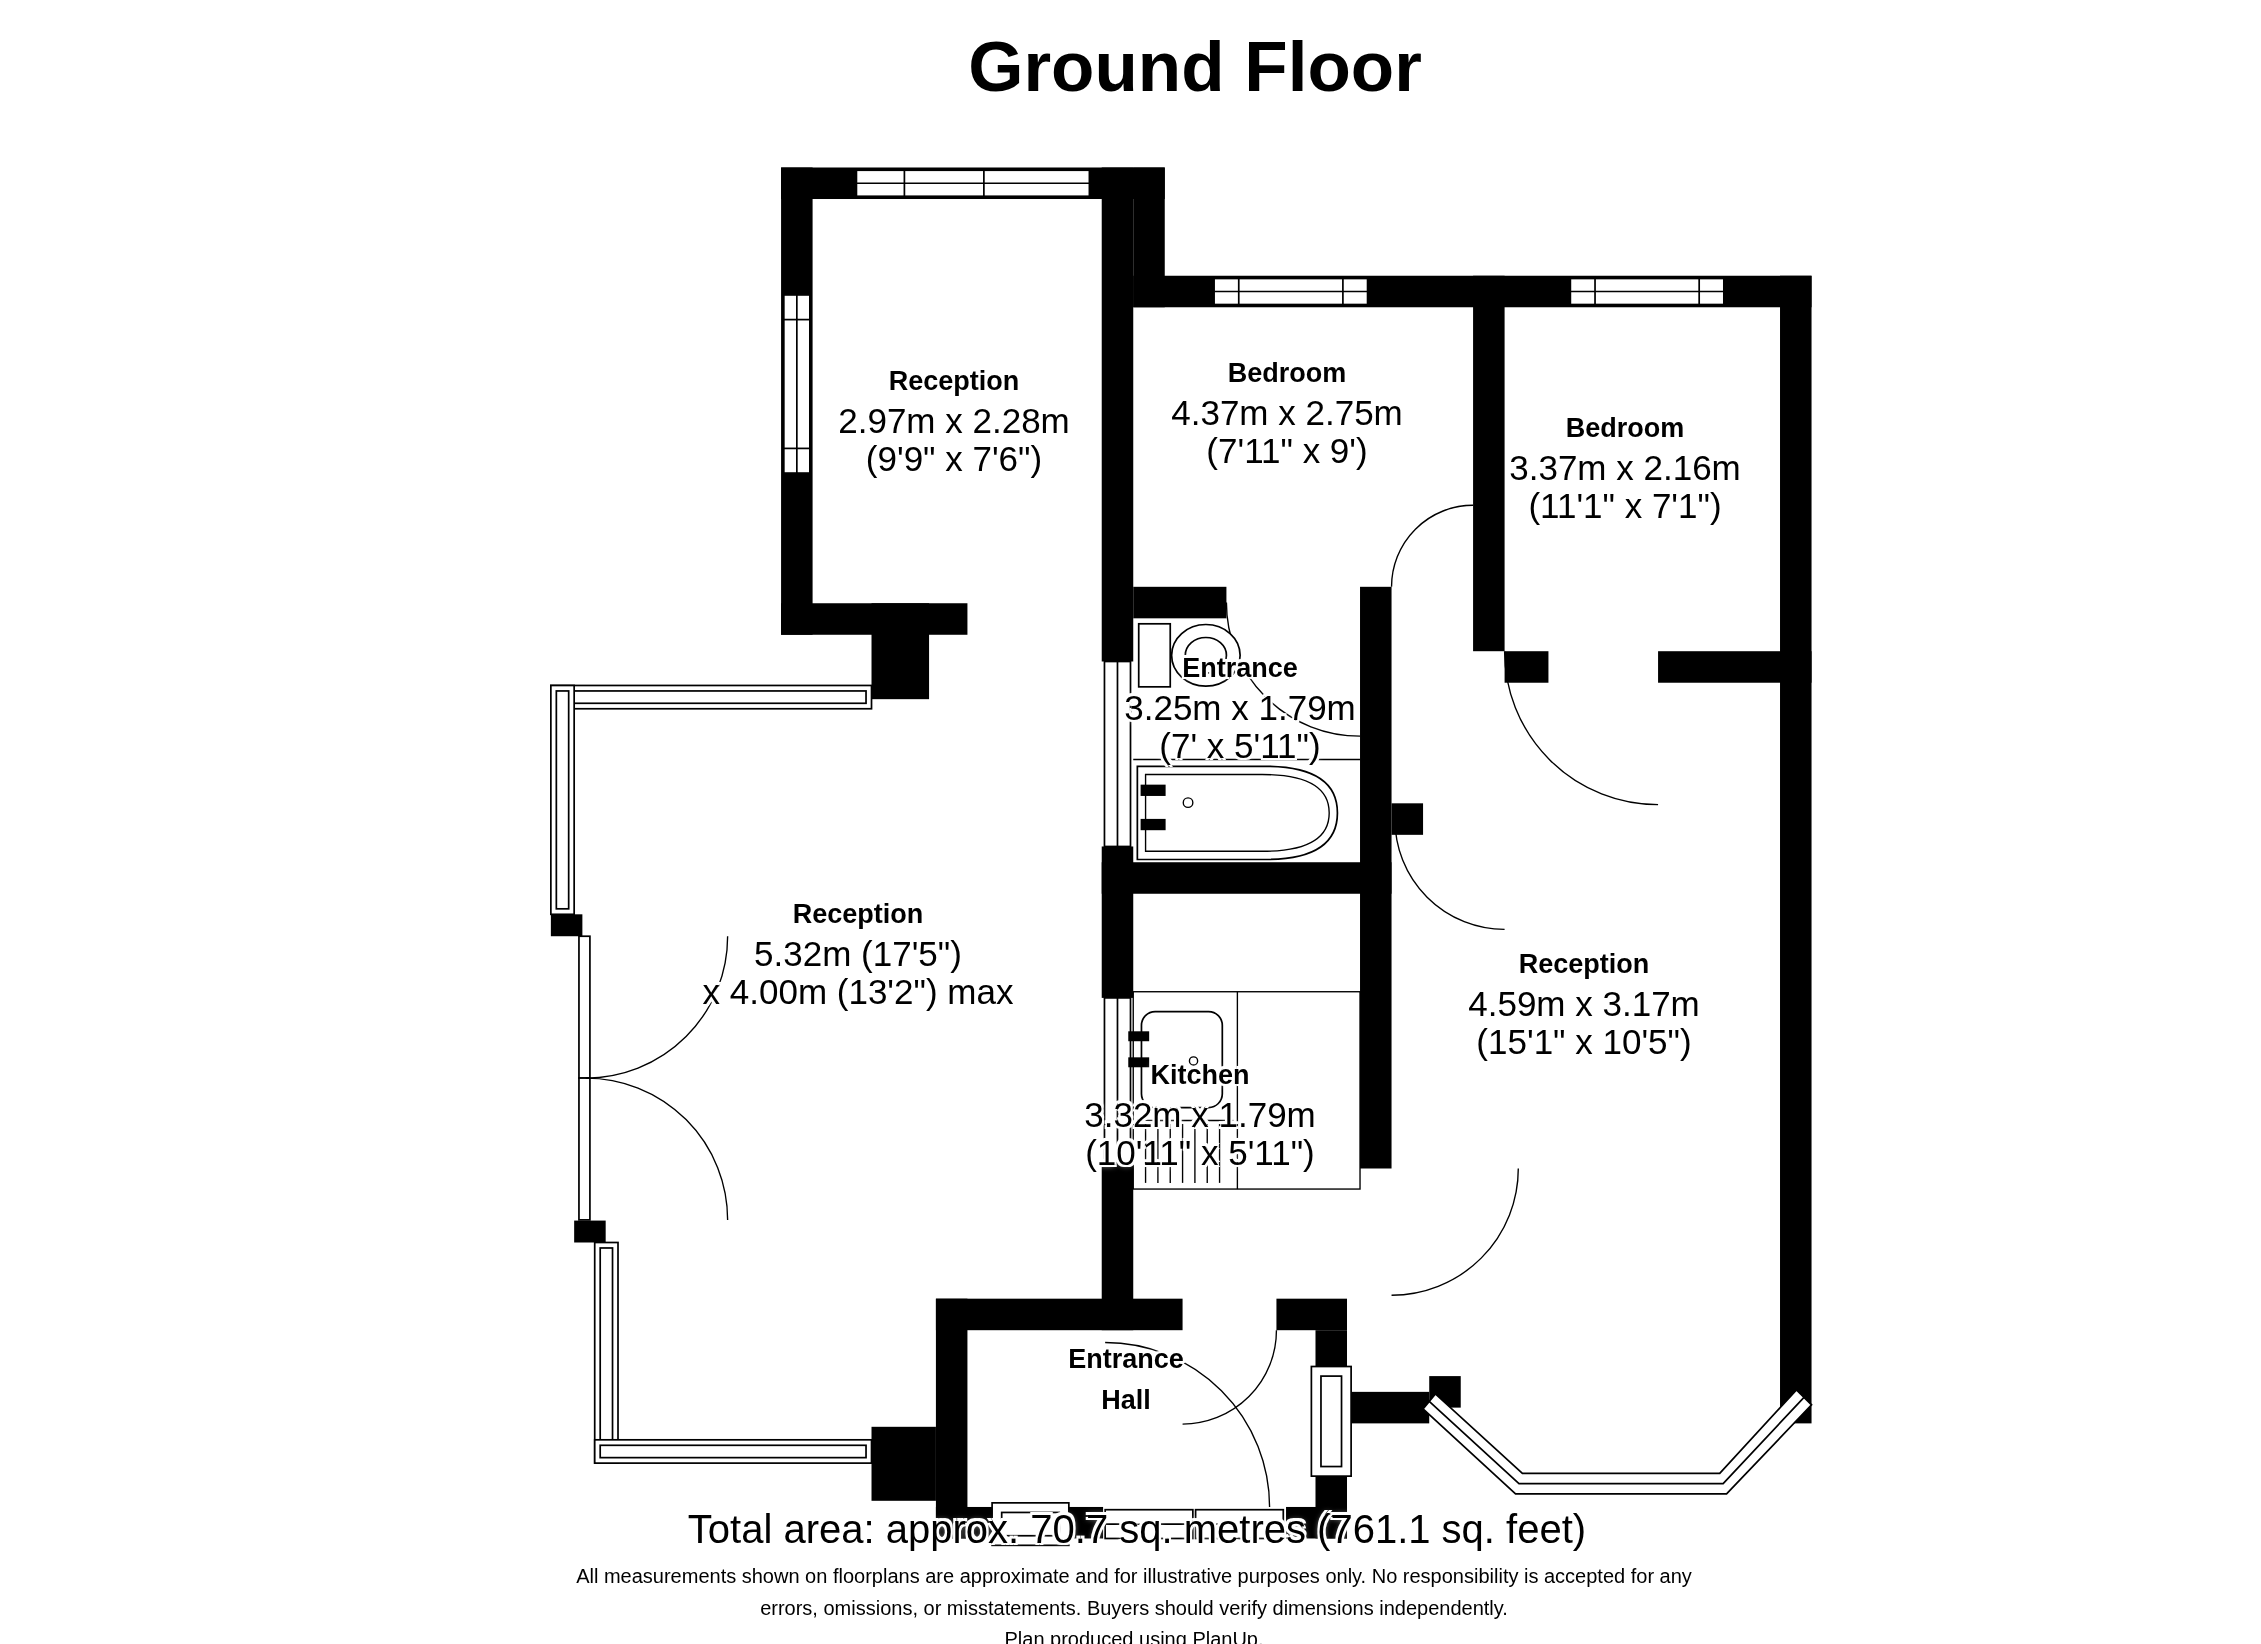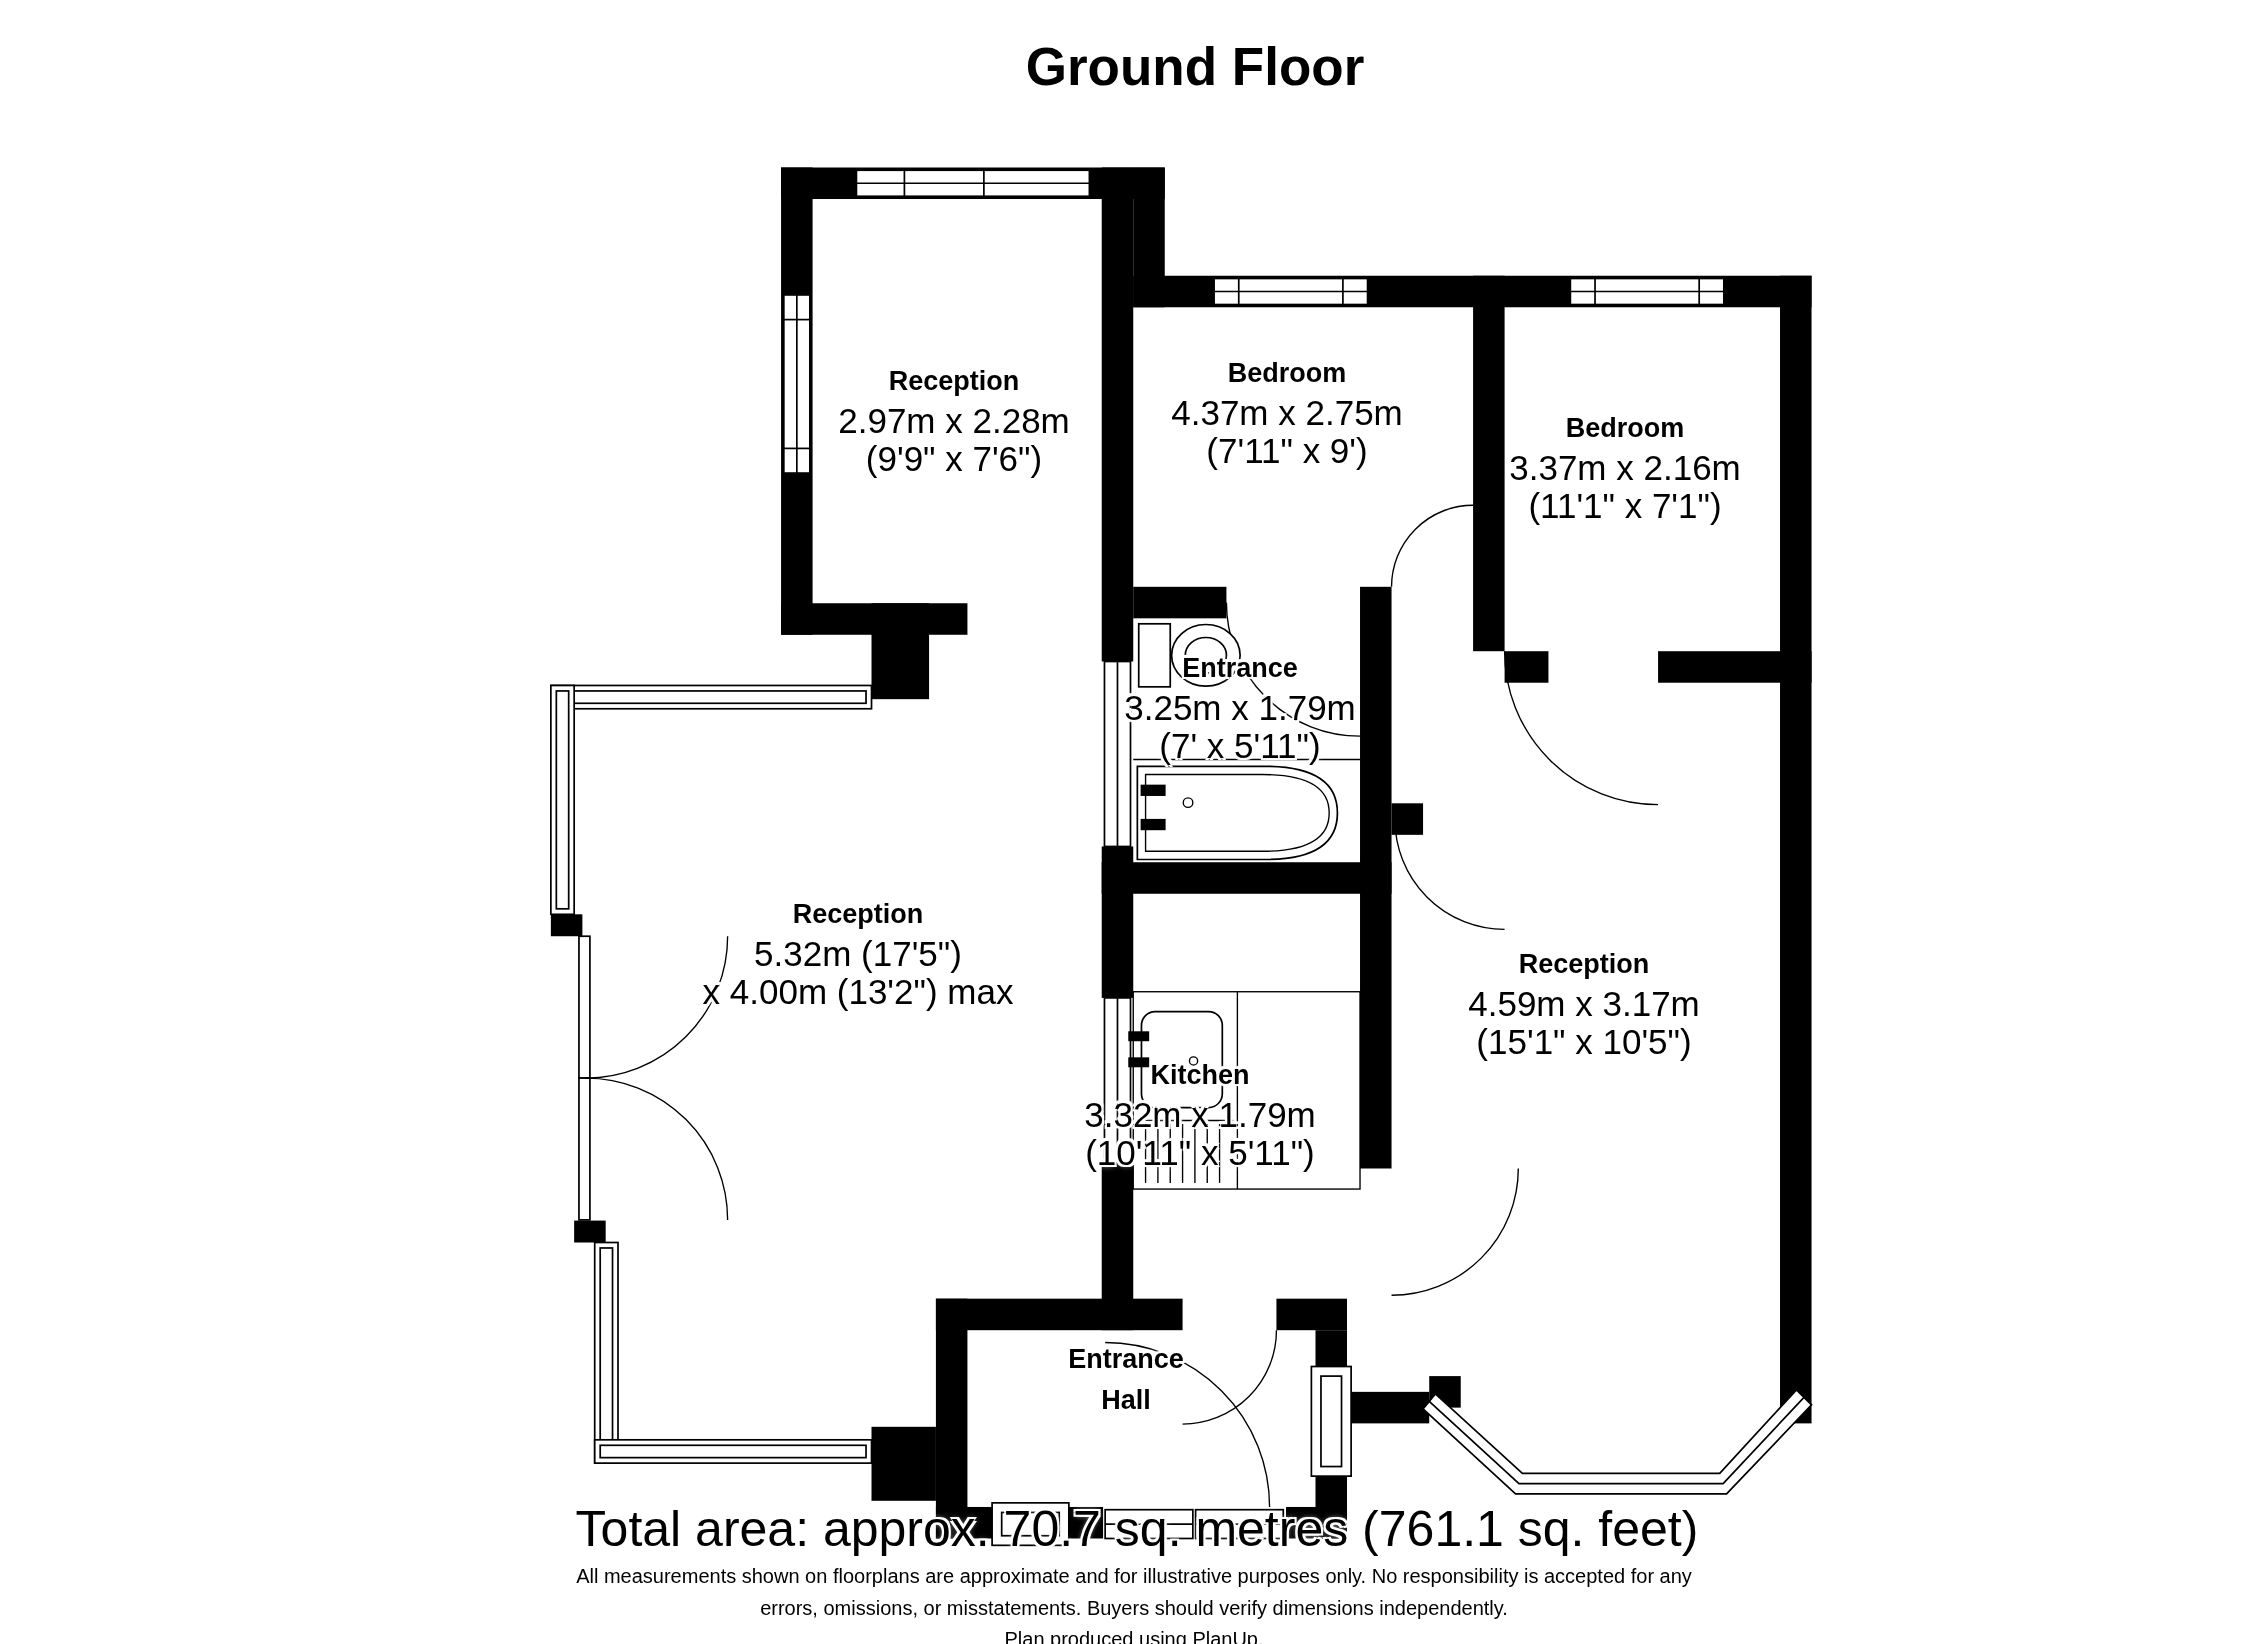--- a/index.html
+++ b/index.html
@@ -1,24 +1,24 @@
 <!DOCTYPE html>
 <html style="font-size:11px"><head>
 <meta charset="utf-8">
 <style>
   html,body{margin:0;padding:0;background:#ffffff;}
   body{width:2261px;height:1645px;position:relative;overflow:hidden;
        font-family:"Liberation Sans","DejaVu Sans",sans-serif;color:#000;}
   #plan{position:absolute;left:0;top:0;width:2261px;height:1645px;}
   .lbl{position:absolute;transform:translate(-50%,-50%);text-align:center;white-space:nowrap;
        text-shadow:-2.1px -2.1px 0 #fff,2.1px -2.1px 0 #fff,-2.1px 2.1px 0 #fff,2.1px 2.1px 0 #fff,0 0 6.9px #fff;}
-  .title{font-size:53px;font-weight:bold;}
+  .title{font-size:71px;font-weight:bold;}
   .rname{font-weight:bold;font-size:27px;line-height:41px;}
   .rdim{font-size:35px;line-height:38px;}
-  .total{font-size:50px;}
+  .total{font-size:40px;}
   .disc{font-size:20px;line-height:31.5px;}
 </style>
 </head>
 <body>
 
 <svg id="plan" viewBox="0 0 3300 2400" xmlns="http://www.w3.org/2000/svg">
 
   <g fill="#000000" stroke="none">
     <rect x="1140" y="244" width="560" height="46"></rect>
     <rect x="1654" y="244" width="46" height="204"></rect>

